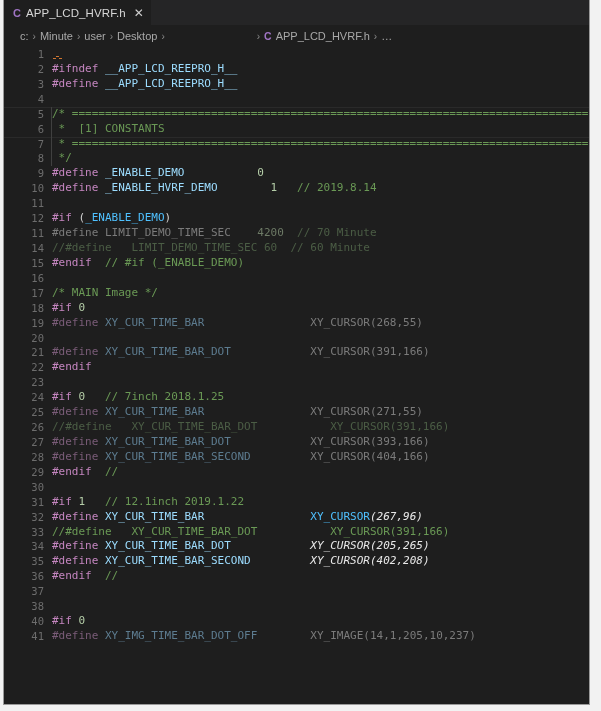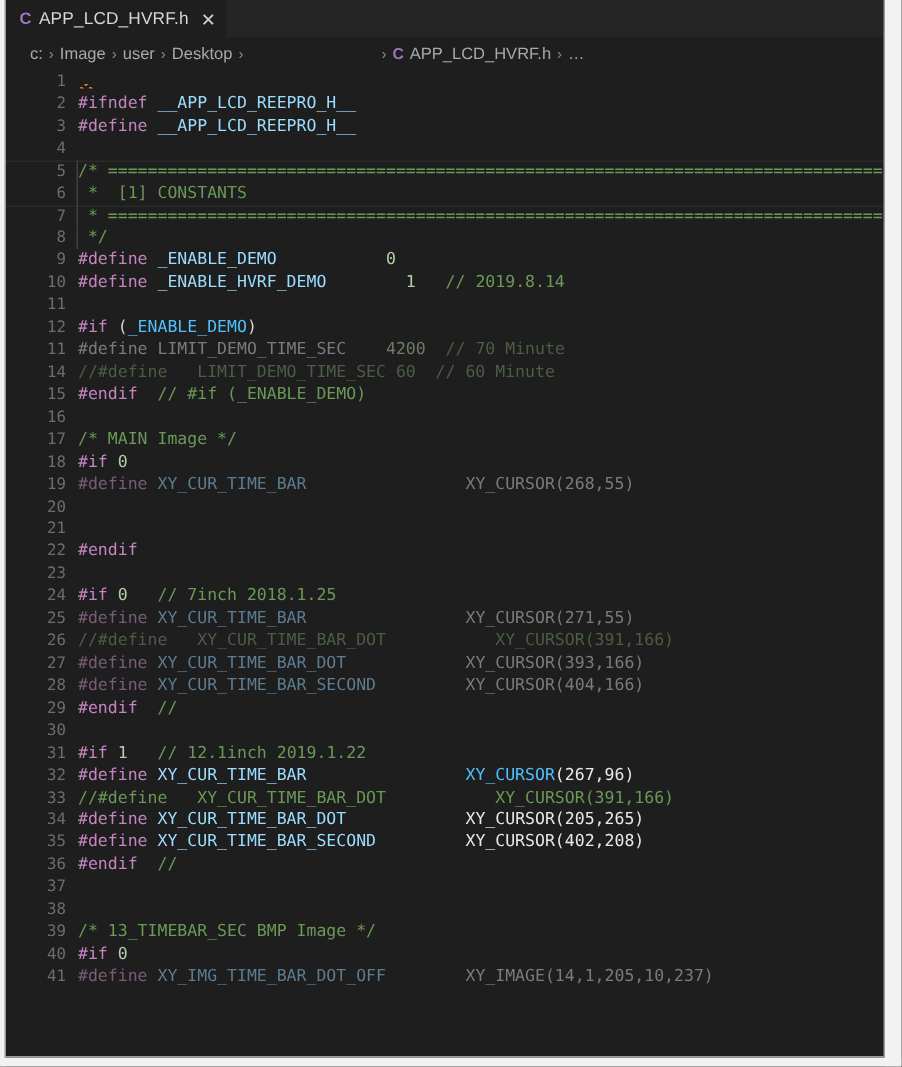--- a/index.html
+++ b/index.html
@@ -118,21 +118,21 @@
     background:#2a2a2a;
   }
 
   
   .t-pp      { color:#c586c0; }            
   .t-macro   { color:#9cdcfe; }            
   .t-macro2  { color:#4fc1ff; }            
   .t-num     { color:#b5cea8; }
   .t-cmt     { color:#6a9955; }
   .t-plain   { color:#d4d4d4; }
-  .t-white   { color:#e8e8e8; }
+  .t-white   { color:#e8e8e8;font-style:italic; }
   .t-dim     { color:#7b7b7b; }            
   .t-dimcmt  { color:#4b5d45; }
   .t-dimmac  { color:#5d7c90; }
   .t-dimpp   { color:#7a5c78; }
   .t-dimnum  { color:#6d7a66; }
 
   
   .guide {
     position:absolute; top:0; width:1px; height:14.93px;
     background:#404040;
@@ -156,21 +156,21 @@
     <div class="tab">
       <span class="tab-c-icon">C</span>
       <span class="tab-label">APP_LCD_HVRF.h</span>
       <span class="tab-close">✕</span>
     </div>
   </div>
 
   <div class="breadcrumb">
     <span class="crumb">c:</span>
     <span class="crumb-sep">›</span>
-    <span class="crumb">Image</span>
+    <span class="crumb">Minute</span>
     <span class="crumb-sep">›</span>
     <span class="crumb">user</span>
     <span class="crumb-sep">›</span>
     <span class="crumb">Desktop</span>
     <span class="crumb-sep">›</span>
     <span class="crumb korean">고주파도수치료기</span>
     <span class="crumb-sep">›</span>
     <span class="crumb-c-icon">C</span>
     <span class="crumb">APP_LCD_HVRF.h</span>
     <span class="crumb-sep">›</span>
@@ -191,39 +191,38 @@
       <div class="code-row"><span class="ln">11</span><span class="code-txt"></span></div>
       <div class="code-row"><span class="ln">12</span><span class="code-txt"><span class="t-pp">#if </span><span class="t-plain">(</span><span class="t-macro2">_ENABLE_DEMO</span><span class="t-plain">)</span></span></div>
       <div class="code-row"><span class="ln">11</span><span class="code-txt"><span class="t-dim">#define </span><span class="t-dim">LIMIT_DEMO_TIME_SEC</span><span class="t-dim">    </span><span class="t-dimnum">4200</span><span class="t-dim">  </span><span class="t-dimcmt">// 70 Minute</span></span></div>
       <div class="code-row"><span class="ln">14</span><span class="code-txt"><span class="t-dimcmt">//#define   LIMIT_DEMO_TIME_SEC 60  // 60 Minute</span></span></div>
       <div class="code-row"><span class="ln">15</span><span class="code-txt"><span class="t-pp">#endif </span><span class="t-plain"> </span><span class="t-cmt">// #if (_ENABLE_DEMO)</span></span></div>
       <div class="code-row"><span class="ln">16</span><span class="code-txt"></span></div>
       <div class="code-row"><span class="ln">17</span><span class="code-txt"><span class="t-cmt">/* MAIN Image */</span></span></div>
       <div class="code-row"><span class="ln">18</span><span class="code-txt"><span class="t-pp">#if </span><span class="t-num">0</span></span></div>
       <div class="code-row"><span class="ln">19</span><span class="code-txt"><span class="t-dimpp">#define </span><span class="t-dimmac">XY_CUR_TIME_BAR</span><span class="t-dim">                </span><span class="t-dim">XY_CURSOR(268,55)</span></span></div>
       <div class="code-row"><span class="ln">20</span></div>
-      <div class="code-row"><span class="ln">21</span></div>
+      <div class="code-row"><span class="ln">21</span><span class="code-txt"><span class="t-dimpp">#define </span><span class="t-dimmac">XY_CUR_TIME_BAR_DOT</span><span class="t-dim">            </span><span class="t-dim">XY_CURSOR(391,166)</span></span></div>
       <div class="code-row"><span class="ln">22</span><span class="code-txt"><span class="t-pp">#endif</span></span></div>
       <div class="code-row"><span class="ln">23</span><span class="code-txt"></span></div>
       <div class="code-row"><span class="ln">24</span><span class="code-txt"><span class="t-pp">#if </span><span class="t-num">0</span><span class="t-plain">   </span><span class="t-cmt">// 7inch 2018.1.25</span></span></div>
       <div class="code-row"><span class="ln">25</span><span class="code-txt"><span class="t-dimpp">#define </span><span class="t-dimmac">XY_CUR_TIME_BAR</span><span class="t-dim">                </span><span class="t-dim">XY_CURSOR(271,55)</span></span></div>
       <div class="code-row"><span class="ln">26</span><span class="code-txt"><span class="t-dimcmt">//#define   XY_CUR_TIME_BAR_DOT           XY_CURSOR(391,166)</span></span></div>
       <div class="code-row"><span class="ln">27</span><span class="code-txt"><span class="t-dimpp">#define </span><span class="t-dimmac">XY_CUR_TIME_BAR_DOT</span><span class="t-dim">            </span><span class="t-dim">XY_CURSOR(393,166)</span></span></div>
       <div class="code-row"><span class="ln">28</span><span class="code-txt"><span class="t-dimpp">#define </span><span class="t-dimmac">XY_CUR_TIME_BAR_SECOND</span><span class="t-dim">         </span><span class="t-dim">XY_CURSOR(404,166)</span></span></div>
       <div class="code-row"><span class="ln">29</span><span class="code-txt"><span class="t-pp">#endif </span><span class="t-plain"> </span><span class="t-cmt">//</span></span></div>
       <div class="code-row"><span class="ln">30</span><span class="code-txt"></span></div>
       <div class="code-row"><span class="ln">31</span><span class="code-txt"><span class="t-pp">#if </span><span class="t-num">1</span><span class="t-plain">   </span><span class="t-cmt">// 12.1inch 2019.1.22</span></span></div>
       <div class="code-row"><span class="ln">32</span><span class="code-txt"><span class="t-pp">#define </span><span class="t-macro">XY_CUR_TIME_BAR</span><span class="t-plain">                </span><span class="t-macro2">XY_CURSOR</span><span class="t-white">(267,96)</span></span></div>
       <div class="code-row"><span class="ln">33</span><span class="code-txt"><span class="t-cmt">//#define   XY_CUR_TIME_BAR_DOT           XY_CURSOR(391,166)</span></span></div>
       <div class="code-row"><span class="ln">34</span><span class="code-txt"><span class="t-pp">#define </span><span class="t-macro">XY_CUR_TIME_BAR_DOT</span><span class="t-plain">            </span><span class="t-white">XY_CURSOR(205,265)</span></span></div>
       <div class="code-row"><span class="ln">35</span><span class="code-txt"><span class="t-pp">#define </span><span class="t-macro">XY_CUR_TIME_BAR_SECOND</span><span class="t-plain">         </span><span class="t-white">XY_CURSOR(402,208)</span></span></div>
       <div class="code-row"><span class="ln">36</span><span class="code-txt"><span class="t-pp">#endif </span><span class="t-plain"> </span><span class="t-cmt">//</span></span></div>
       <div class="code-row"><span class="ln">37</span><span class="code-txt"></span></div>
       <div class="code-row"><span class="ln">38</span><span class="code-txt"></span></div>
-      <div class="code-row"><span class="ln">39</span><span class="code-txt"><span class="t-cmt">/* 13_TIMEBAR_SEC BMP Image */</span></span></div>
       <div class="code-row"><span class="ln">40</span><span class="code-txt"><span class="t-pp">#if </span><span class="t-num">0</span></span></div>
       <div class="code-row"><span class="ln">41</span><span class="code-txt"><span class="t-dimpp">#define </span><span class="t-dimmac">XY_IMG_TIME_BAR_DOT_OFF</span><span class="t-dim">        </span><span class="t-dim">XY_IMAGE(14,1,205,10,237)</span></span></div>
     </div>
 
   <div class="frame-left"></div>
   <div class="frame-right"></div>
   <div class="frame-bottom"></div>
   <div class="frame-border-l"></div>
   <div class="frame-border-r"></div>
   <div class="frame-border-b"></div>

